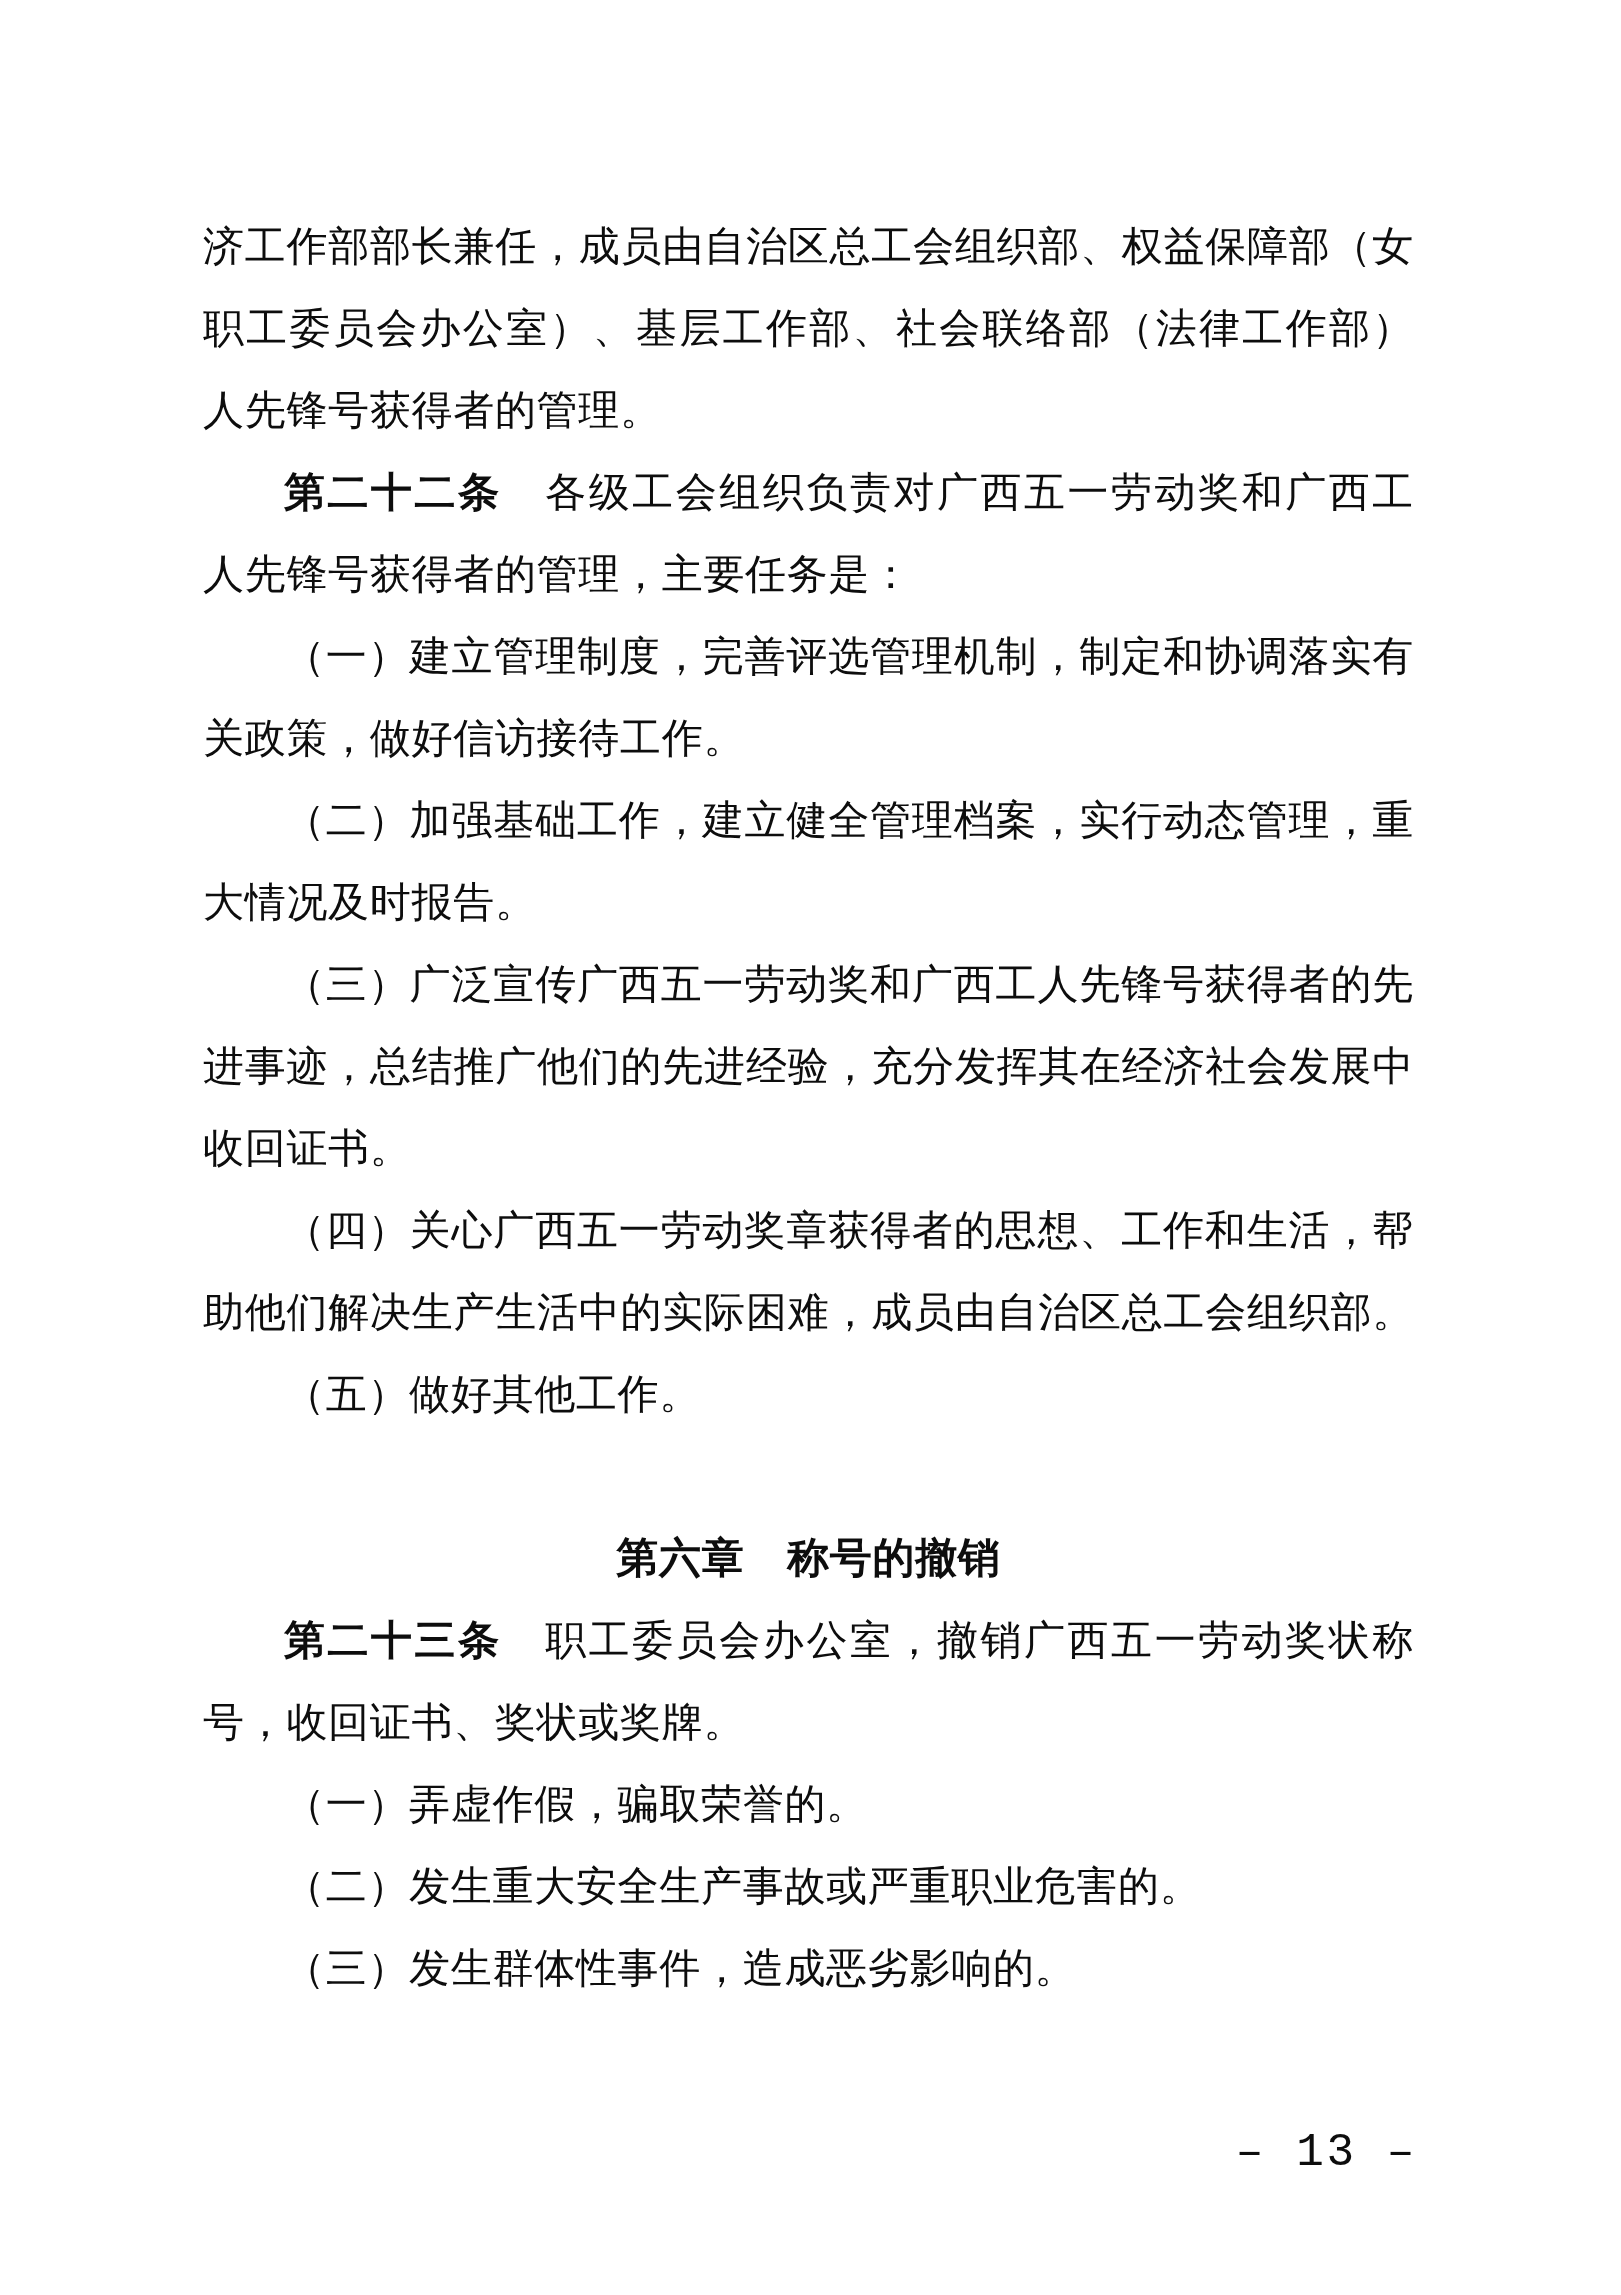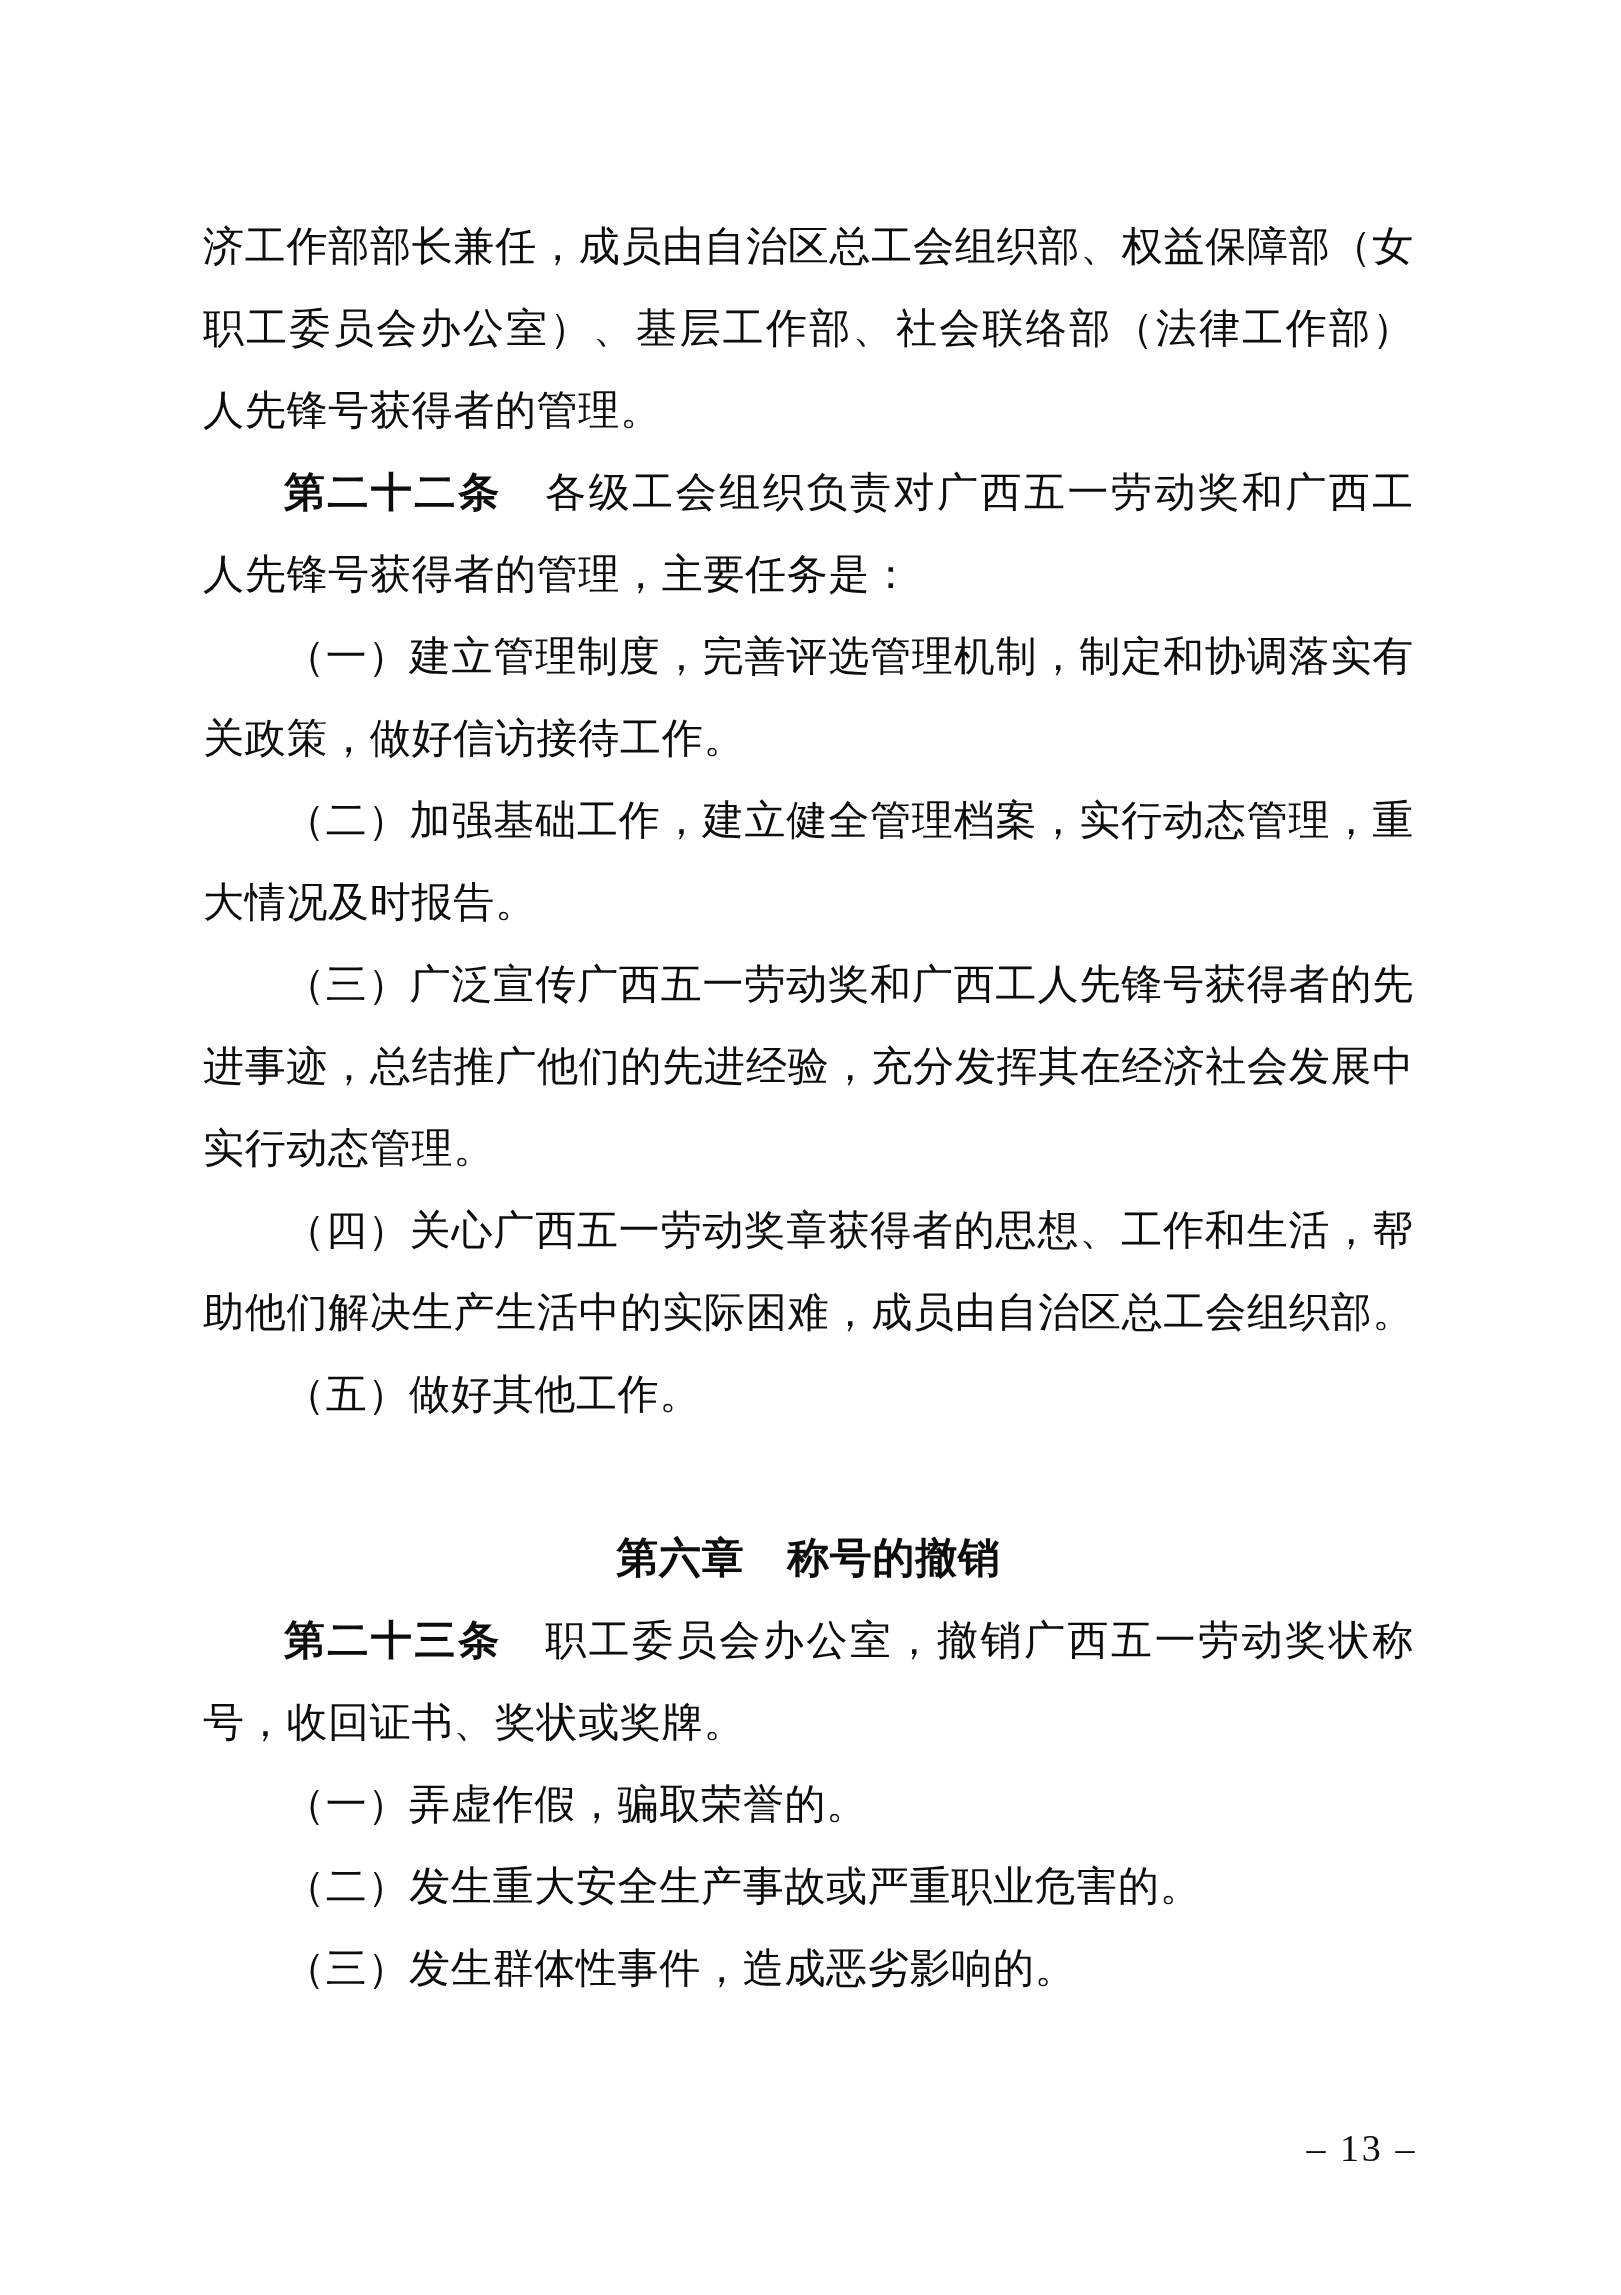--- a/index.html
+++ b/index.html
@@ -45,24 +45,24 @@
     font-weight: bold;
     font-size: 42px;
   }
   .article-no {
     font-weight: bold;
   }
   .page-number {
     position: absolute;
     top: 2128px;
     right: 204px;
-    font-size: 38px;
+    font-size: 46px;
     letter-spacing: 2.6px;
     line-height: 1.1;
-    font-family: Liberation Serif, serif;
+    font-family: Liberation Mono, monospace;
   }
 </style>
 </head>
 <body>
 
 <div class="text-block">
 
   <div class="line justify"><span>济工作部部长兼任，成员由自治区总工会组织部、权益保障部（女</span></div>
 
   <div class="line justify"><span>职工委员会办公室）、基层工作部、社会联络部（法律工作部）</span></div>
@@ -78,21 +78,21 @@
   <div class="line"><span>关政策，做好信访接待工作。</span></div>
 
   <div class="line indent justify"><span>（二）加强基础工作，建立健全管理档案，实行动态管理，重</span></div>
 
   <div class="line"><span>大情况及时报告。</span></div>
 
   <div class="line indent justify"><span>（三）广泛宣传广西五一劳动奖和广西工人先锋号获得者的先</span></div>
 
   <div class="line justify"><span>进事迹，总结推广他们的先进经验，充分发挥其在经济社会发展中</span></div>
 
-  <div class="line"><span>实行动态管理。</span></div>
+  <div class="line"><span>收回证书。</span></div>
 
   <div class="line indent justify"><span>（四）关心广西五一劳动奖章获得者的思想、工作和生活，帮</span></div>
 
   <div class="line justify"><span>助他们解决生产生活中的实际困难，成员由自治区总工会组织部。</span></div>
 
   <div class="line indent"><span>（五）做好其他工作。</span></div>
 
   <div class="line blank"></div>
 
   <div class="line heading"><span>第六章　称号的撤销</span></div>

